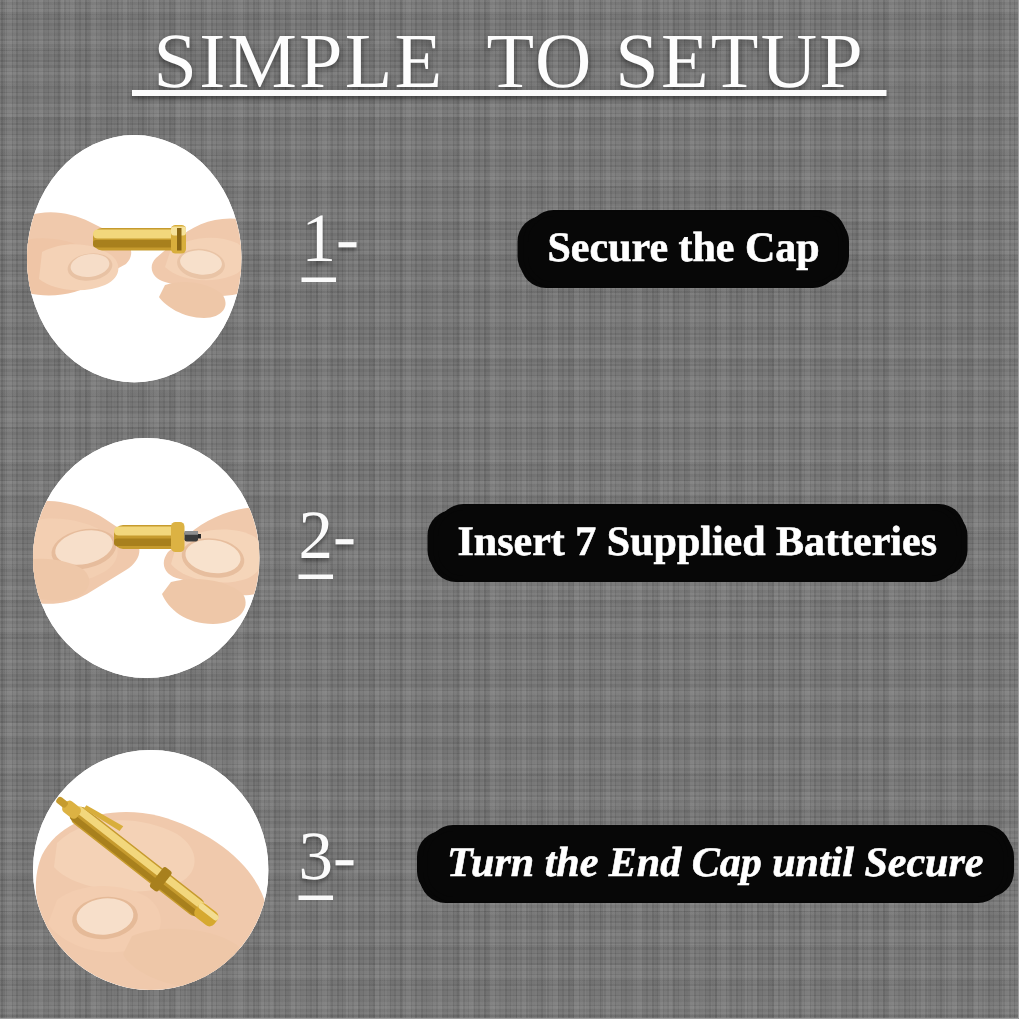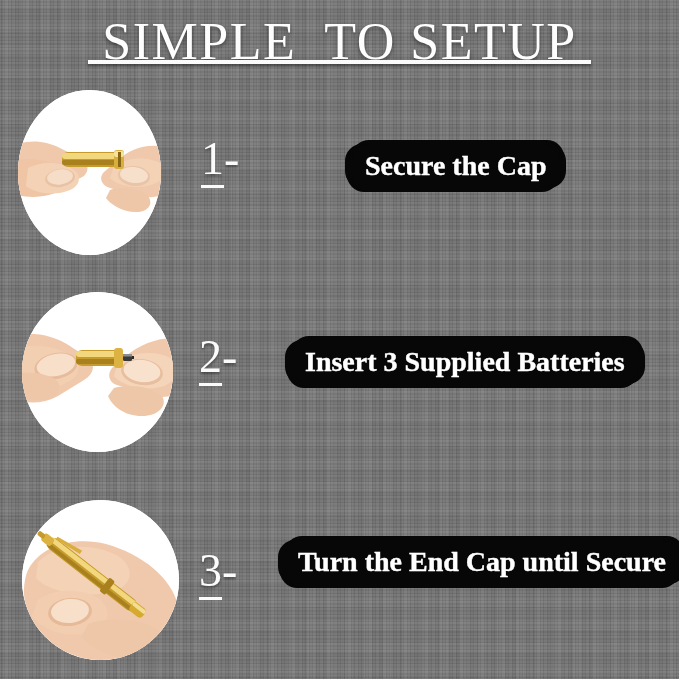--- a/index.html
+++ b/index.html
@@ -130,21 +130,21 @@
        0 0 0 3px #070707,
        7px 0 0 0 #070707,
       -7px 0 0 0 #070707,
        0 -4px 0 0 #070707,
        0  4px 0 0 #070707,
        5px -4px 0 0 #070707,
       -5px  4px 0 0 #070707;
   }
   .label-1 { left: 352px; top: 54px; }
   .label-2 { left: 292px; top: 48px; }
-  .label-3 { left: 285px; top: 40px; }
+  .label-3 { left: 285px; top: 54px; font-style: italic; }
 </style>
 </head>
 <body>
 
 <div id="infographic">
 
   <div class="texture"></div>
 
   <div class="title">SIMPLE  TO SETUP</div>
   <div class="title-rule"></div>
@@ -206,21 +206,21 @@
         <rect x="92" y="56" width="9" height="20" rx="3" fill="#dcb243"></rect>
 
         <rect x="101" y="62" width="9" height="7" rx="1.5" fill="#3a3a3a"></rect>
         <rect x="101" y="62" width="9" height="2.5" fill="#8e8e8e"></rect>
         <rect x="110" y="64" width="2" height="3" fill="#2a2a2a"></rect>
       </svg>
     </div>
 
     <div class="step-number num-2"><span class="num">2</span><span>-</span></div>
 
-    <div class="step-label label-2">Insert 3 Supplied Batteries</div>
+    <div class="step-label label-2">Insert 7 Supplied Batteries</div>
   </div>
 
   <div class="step step-3">
 
     <div class="photo photo-3">
       <svg viewBox="0 0 157 160" preserveAspectRatio="xMidYMid slice">
         <rect x="0" y="0" width="157" height="160" fill="#ffffff"></rect>
 
         <path d="M6 70 C 18 46, 52 36, 84 44 C 120 54, 150 78, 156 106 C 160 134, 138 158, 104 162 C 66 166, 26 150, 10 122 C 0 104, 0 84, 6 70 Z" fill="#f0c9ac"></path>
 

